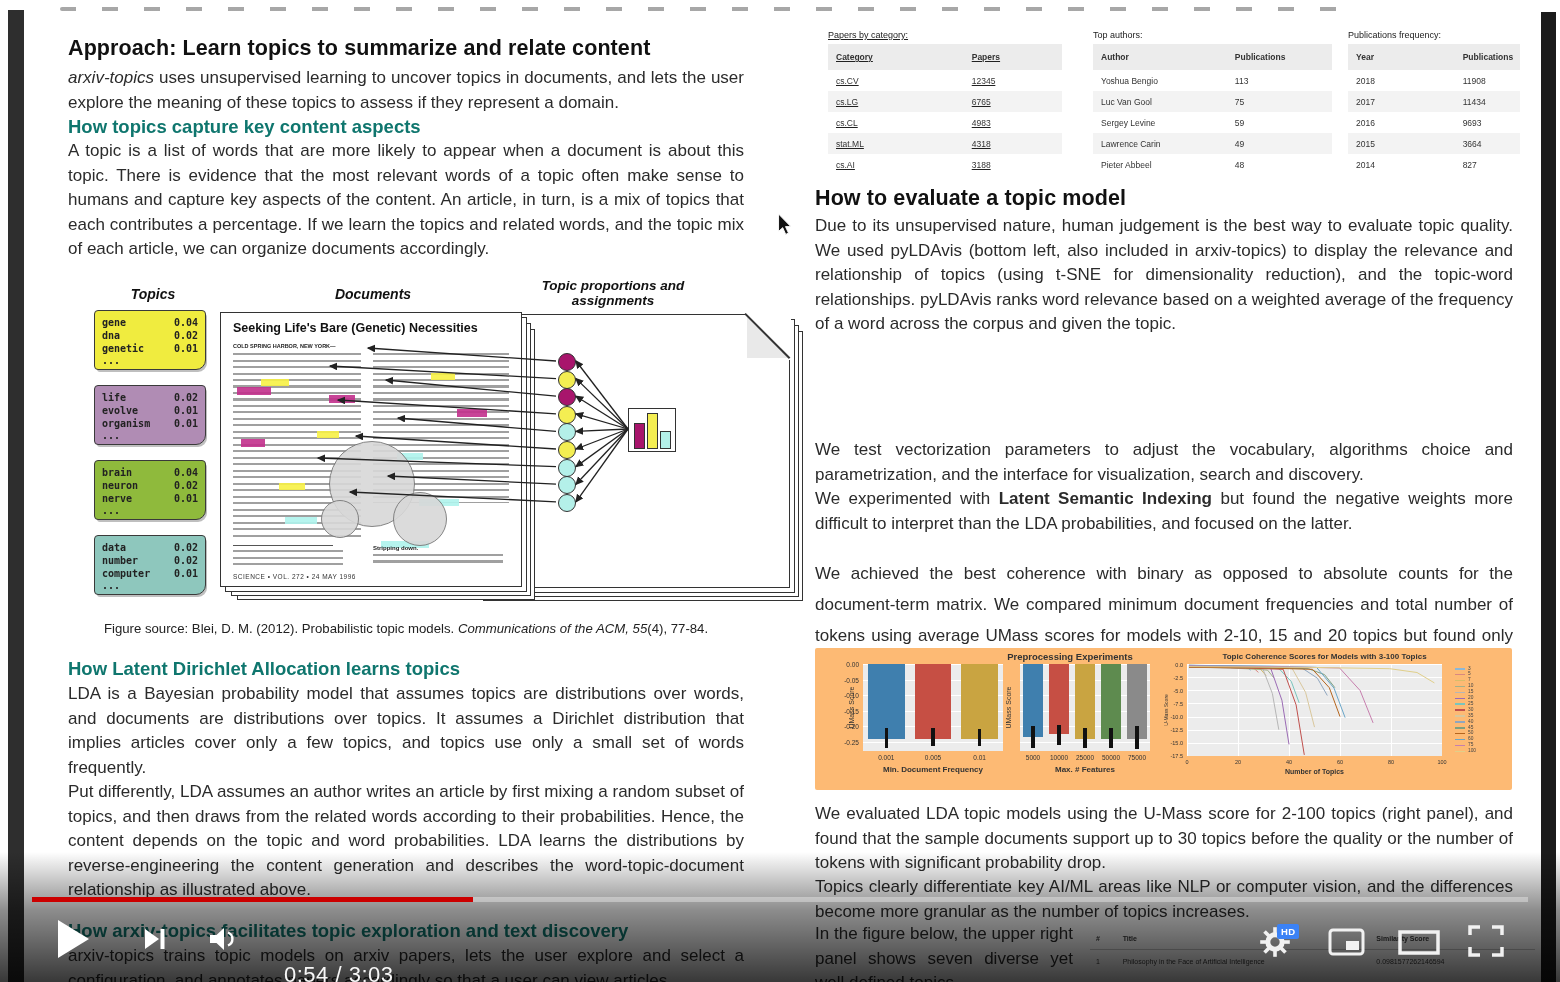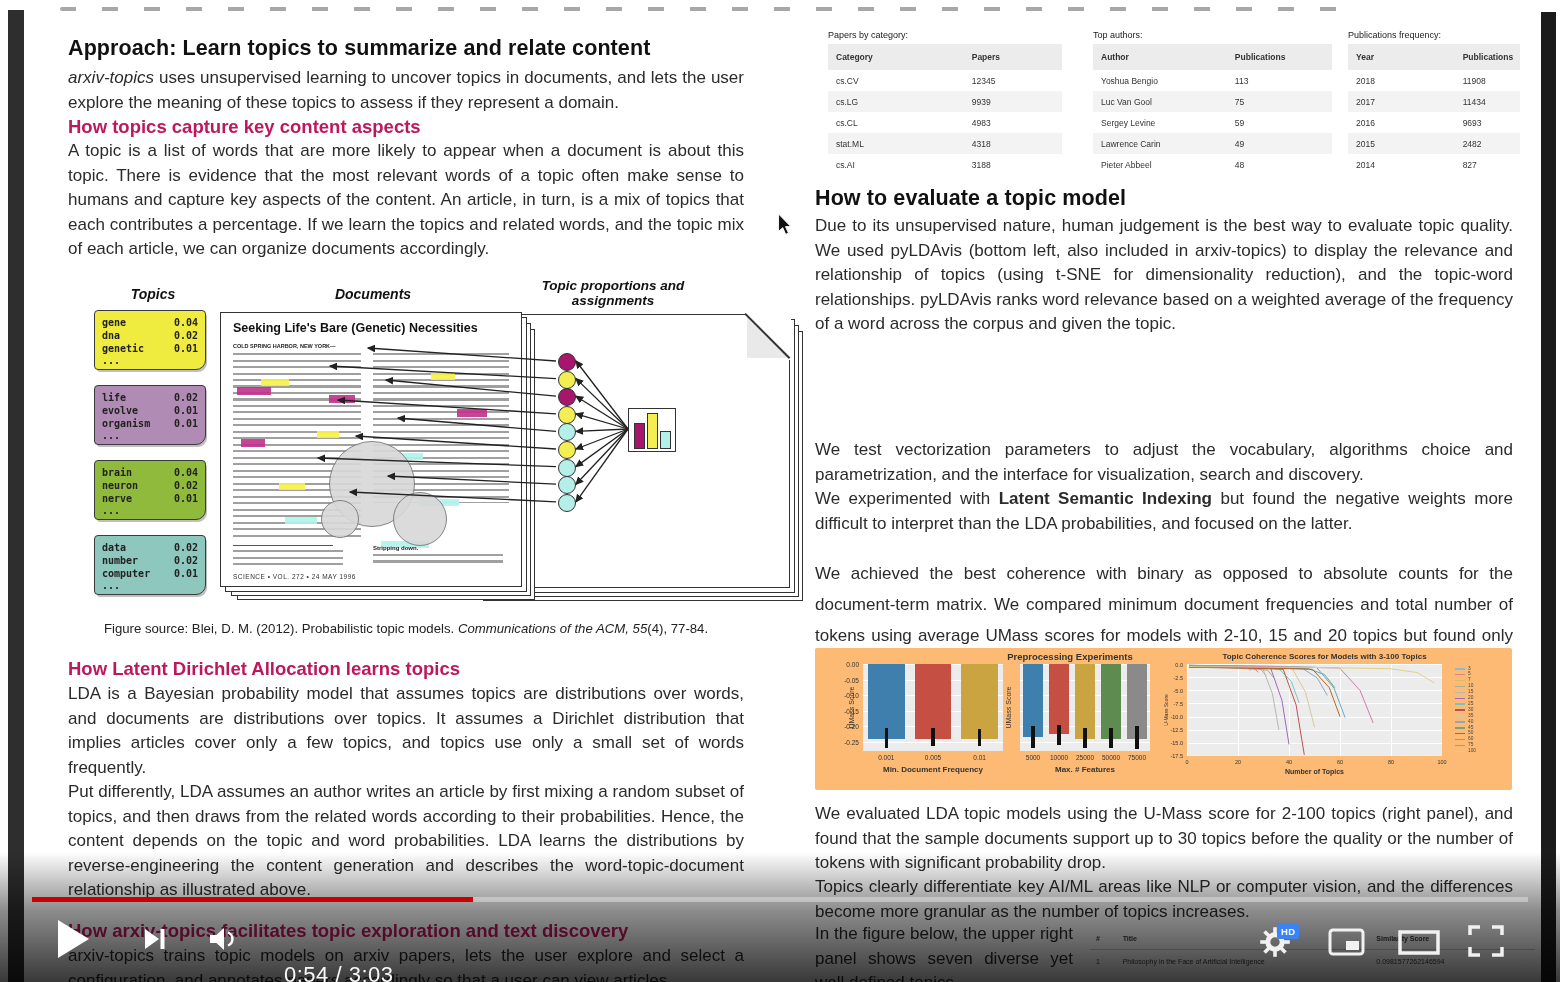--- a/index.html
+++ b/index.html
@@ -1,21 +1,21 @@
 <!DOCTYPE html>
 <html><head>
 <meta charset="utf-8">
 <style>
   html,body{margin:0;padding:0;background:#fff;}
   #frame{position:relative;width:1560px;height:982px;background:#ffffff;overflow:hidden;
          font-family:"Liberation Sans",sans-serif;color:#212121;}
   .abs{position:absolute;margin:0;}
   
   .h1{font-size:21.5px;font-weight:bold;color:#111;letter-spacing:.1px;}
-  .h2{font-size:18.5px;font-weight:bold;color:#be185d;}
+  .h2{font-size:18.5px;font-weight:bold;color:#0f766e;}
   .body{font-size:17px;line-height:24.5px;text-align:justify;color:#2b2b2b;}
   .tight{line-height:31px;margin-top:16px;}
   
   #strip-left{position:absolute;left:8px;top:10px;width:16px;height:972px;background:#2e2e2e;z-index:1;}
   #strip-right{position:absolute;left:1541px;top:12px;width:15px;height:970px;background:#1b1b1b;z-index:1;}
   .top-remnant{position:absolute;left:60px;top:7px;width:1300px;height:4px;opacity:.45;border-radius:2px;
     background:repeating-linear-gradient(90deg,#3c3c3c 0 16px,transparent 16px 42px);}
   
   #colL{position:absolute;left:68px;top:36px;width:676px;height:946px;}
   #colR{position:absolute;left:815px;top:30px;width:698px;height:952px;}
@@ -228,41 +228,41 @@
     <p class="abs" style="left:0;top:585px;width:676px;font-size:13.2px;color:#222;text-align:center;"><span>Figure source: Blei, D. M. (2012). Probabilistic topic models. </span><i>Communications of the ACM, 55</i><span>(4), 77-84.</span></p>
 
     <h2 class="h2 abs" style="left:0;top:622px;width:676px;">How Latent Dirichlet Allocation learns topics</h2>
     <p class="body abs" style="left:0;top:646px;width:676px;">LDA is a Bayesian probability model that assumes topics are distributions over words, and documents are distributions over topics. It assumes a Dirichlet distribution that implies articles cover only a few topics, and topics use only a small set of words frequently.</p>
     <p class="body abs" style="left:0;top:744px;width:676px;">Put differently, LDA assumes an author writes an article by first mixing a random subset of topics, and then draws from the related words according to their probabilities. Hence, the content depends on the topic and word probabilities. LDA learns the distributions by reverse-engineering the content generation and describes the word-topic-document relationship as illustrated above.</p>
     <h2 class="h2 abs" style="left:0;top:884px;width:676px;">How arxiv-topics facilitates topic exploration and text discovery</h2>
     <p class="body abs" style="left:0;top:908px;width:676px;">arxiv-topics trains topic models on arxiv papers, lets the user explore and select a configuration, and annotates papers accordingly so that a user can view articles</p>
   </div>
 
   <div id="colR">
-    <div class="abs" style="left:13px;top:0;">
+    <div class="abs" style="left:13px;top:0;text-decoration:underline;">
       <div class="tbl-label">Papers by category:</div>
       <table class="ptable" style="width:234px;">
           <colgroup>
             <col style="width: 58%;">
             <col style="width: 42%;">
           </colgroup>
           <thead>
             <tr>
               <th>Category</th>
               <th>Papers</th>
             </tr>
           </thead>
           <tbody>
             <tr>
               <td>cs.CV</td>
               <td>12345</td>
             </tr>
             <tr>
               <td>cs.LG</td>
-              <td>9939</td>
+              <td>6765</td>
             </tr>
             <tr>
               <td>cs.CL</td>
               <td>4983</td>
             </tr>
             <tr>
               <td>stat.ML</td>
               <td>4318</td>
             </tr>
             <tr>
@@ -330,21 +330,21 @@
             <tr>
               <td>2017</td>
               <td>11434</td>
             </tr>
             <tr>
               <td>2016</td>
               <td>9693</td>
             </tr>
             <tr>
               <td>2015</td>
-              <td>2482</td>
+              <td>3664</td>
             </tr>
             <tr>
               <td>2014</td>
               <td>827</td>
             </tr>
           </tbody>
         </table>
     </div>
 
     <h1 class="h1 abs" style="left:0;top:156px;width:698px;">How to evaluate a topic model</h1>

